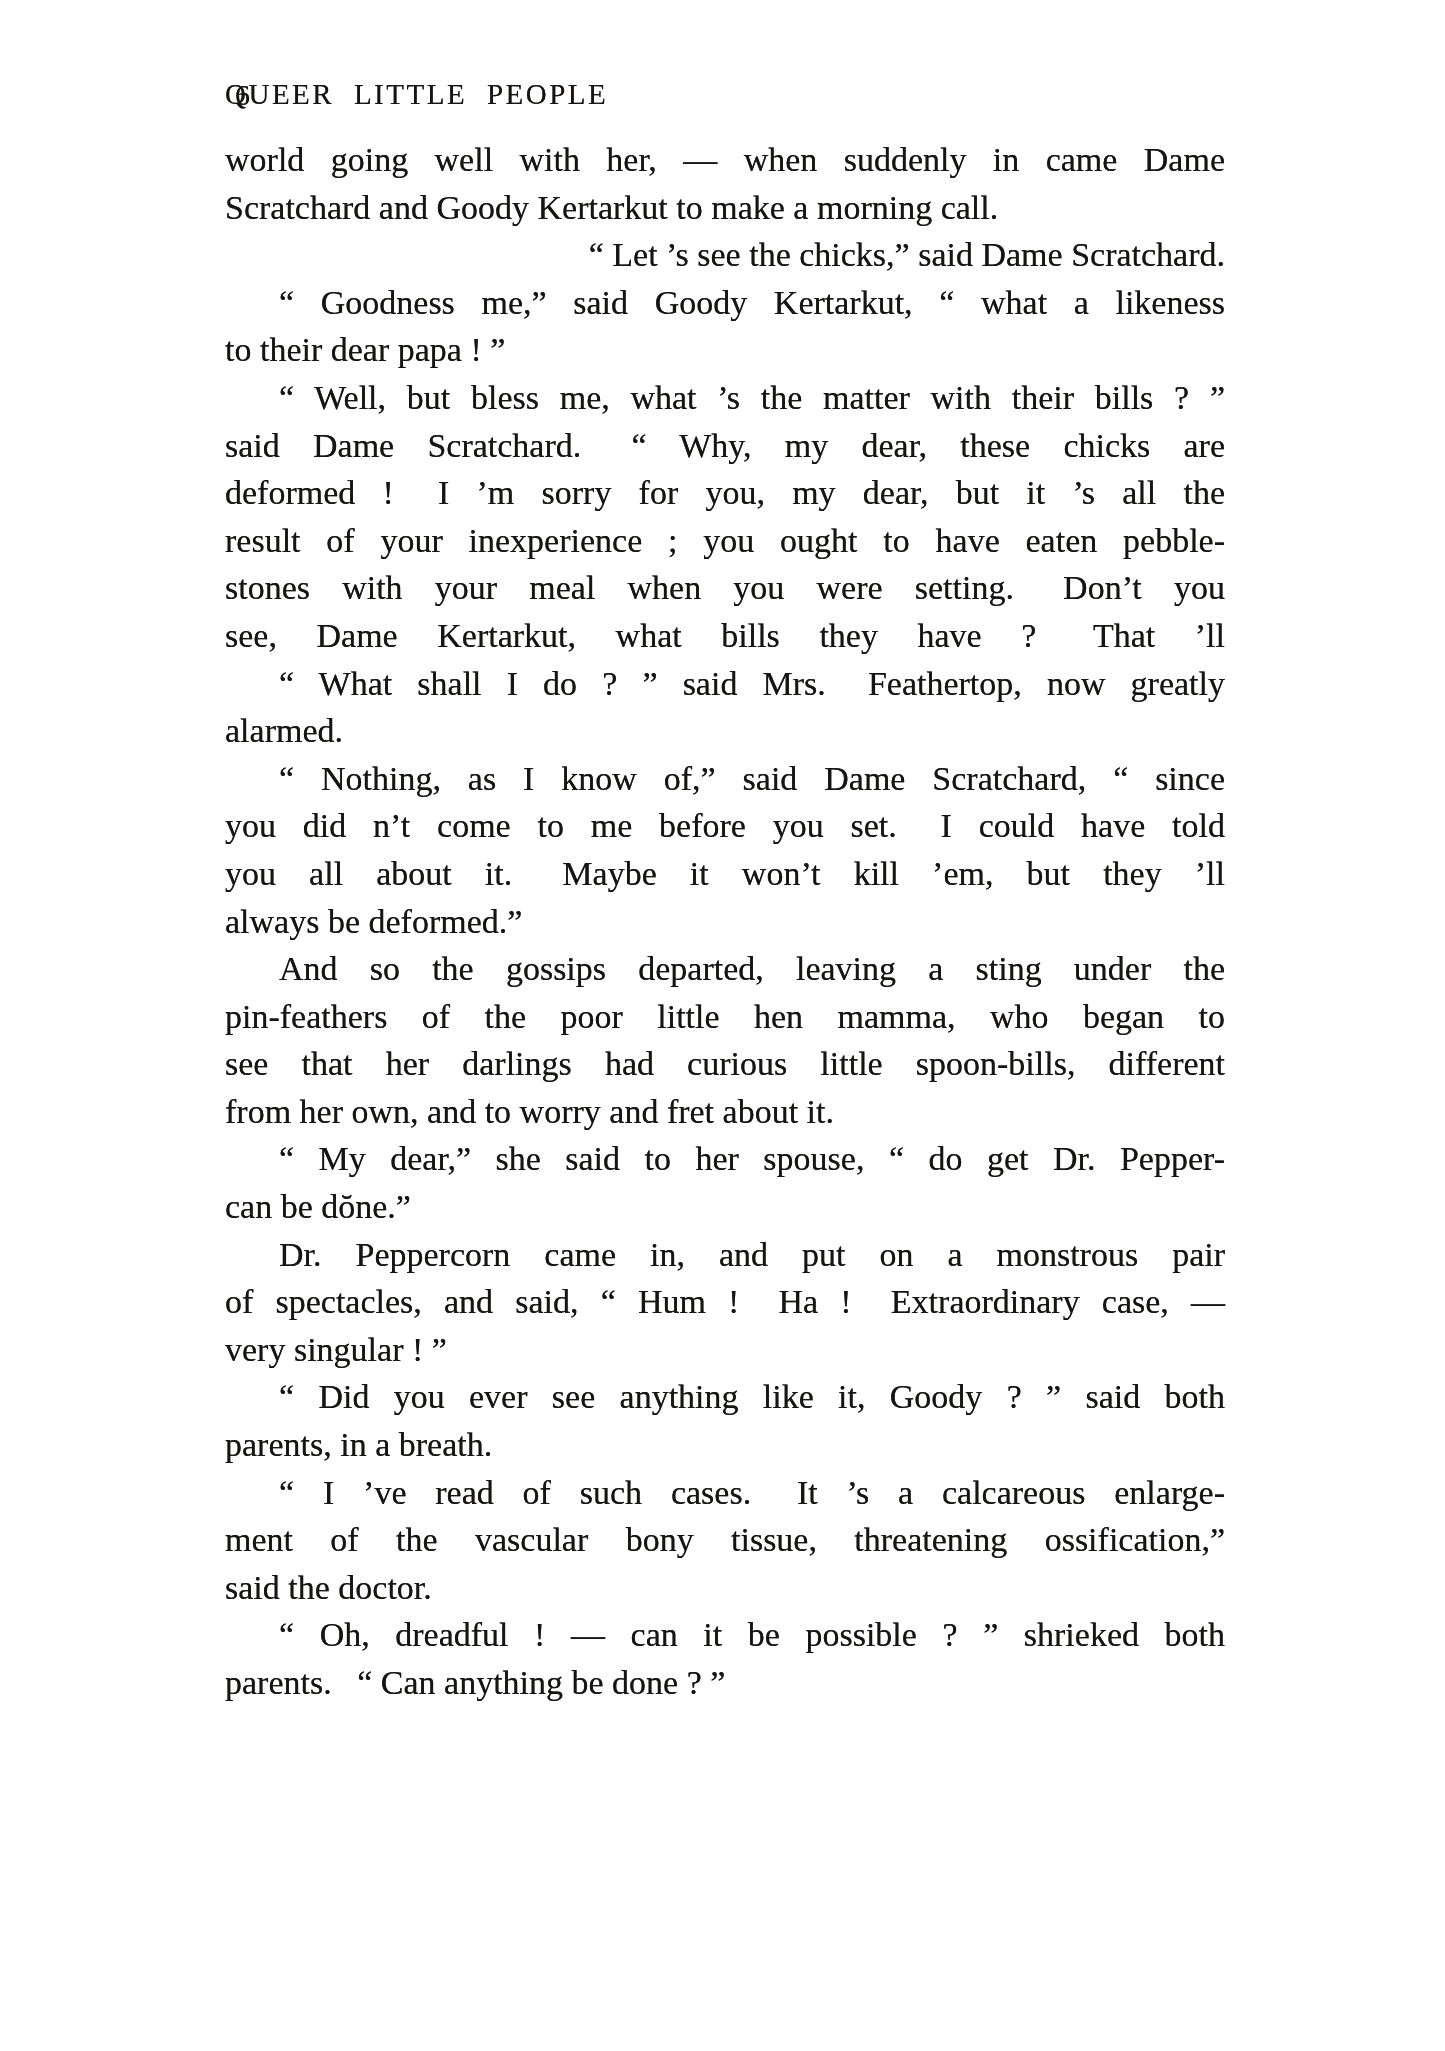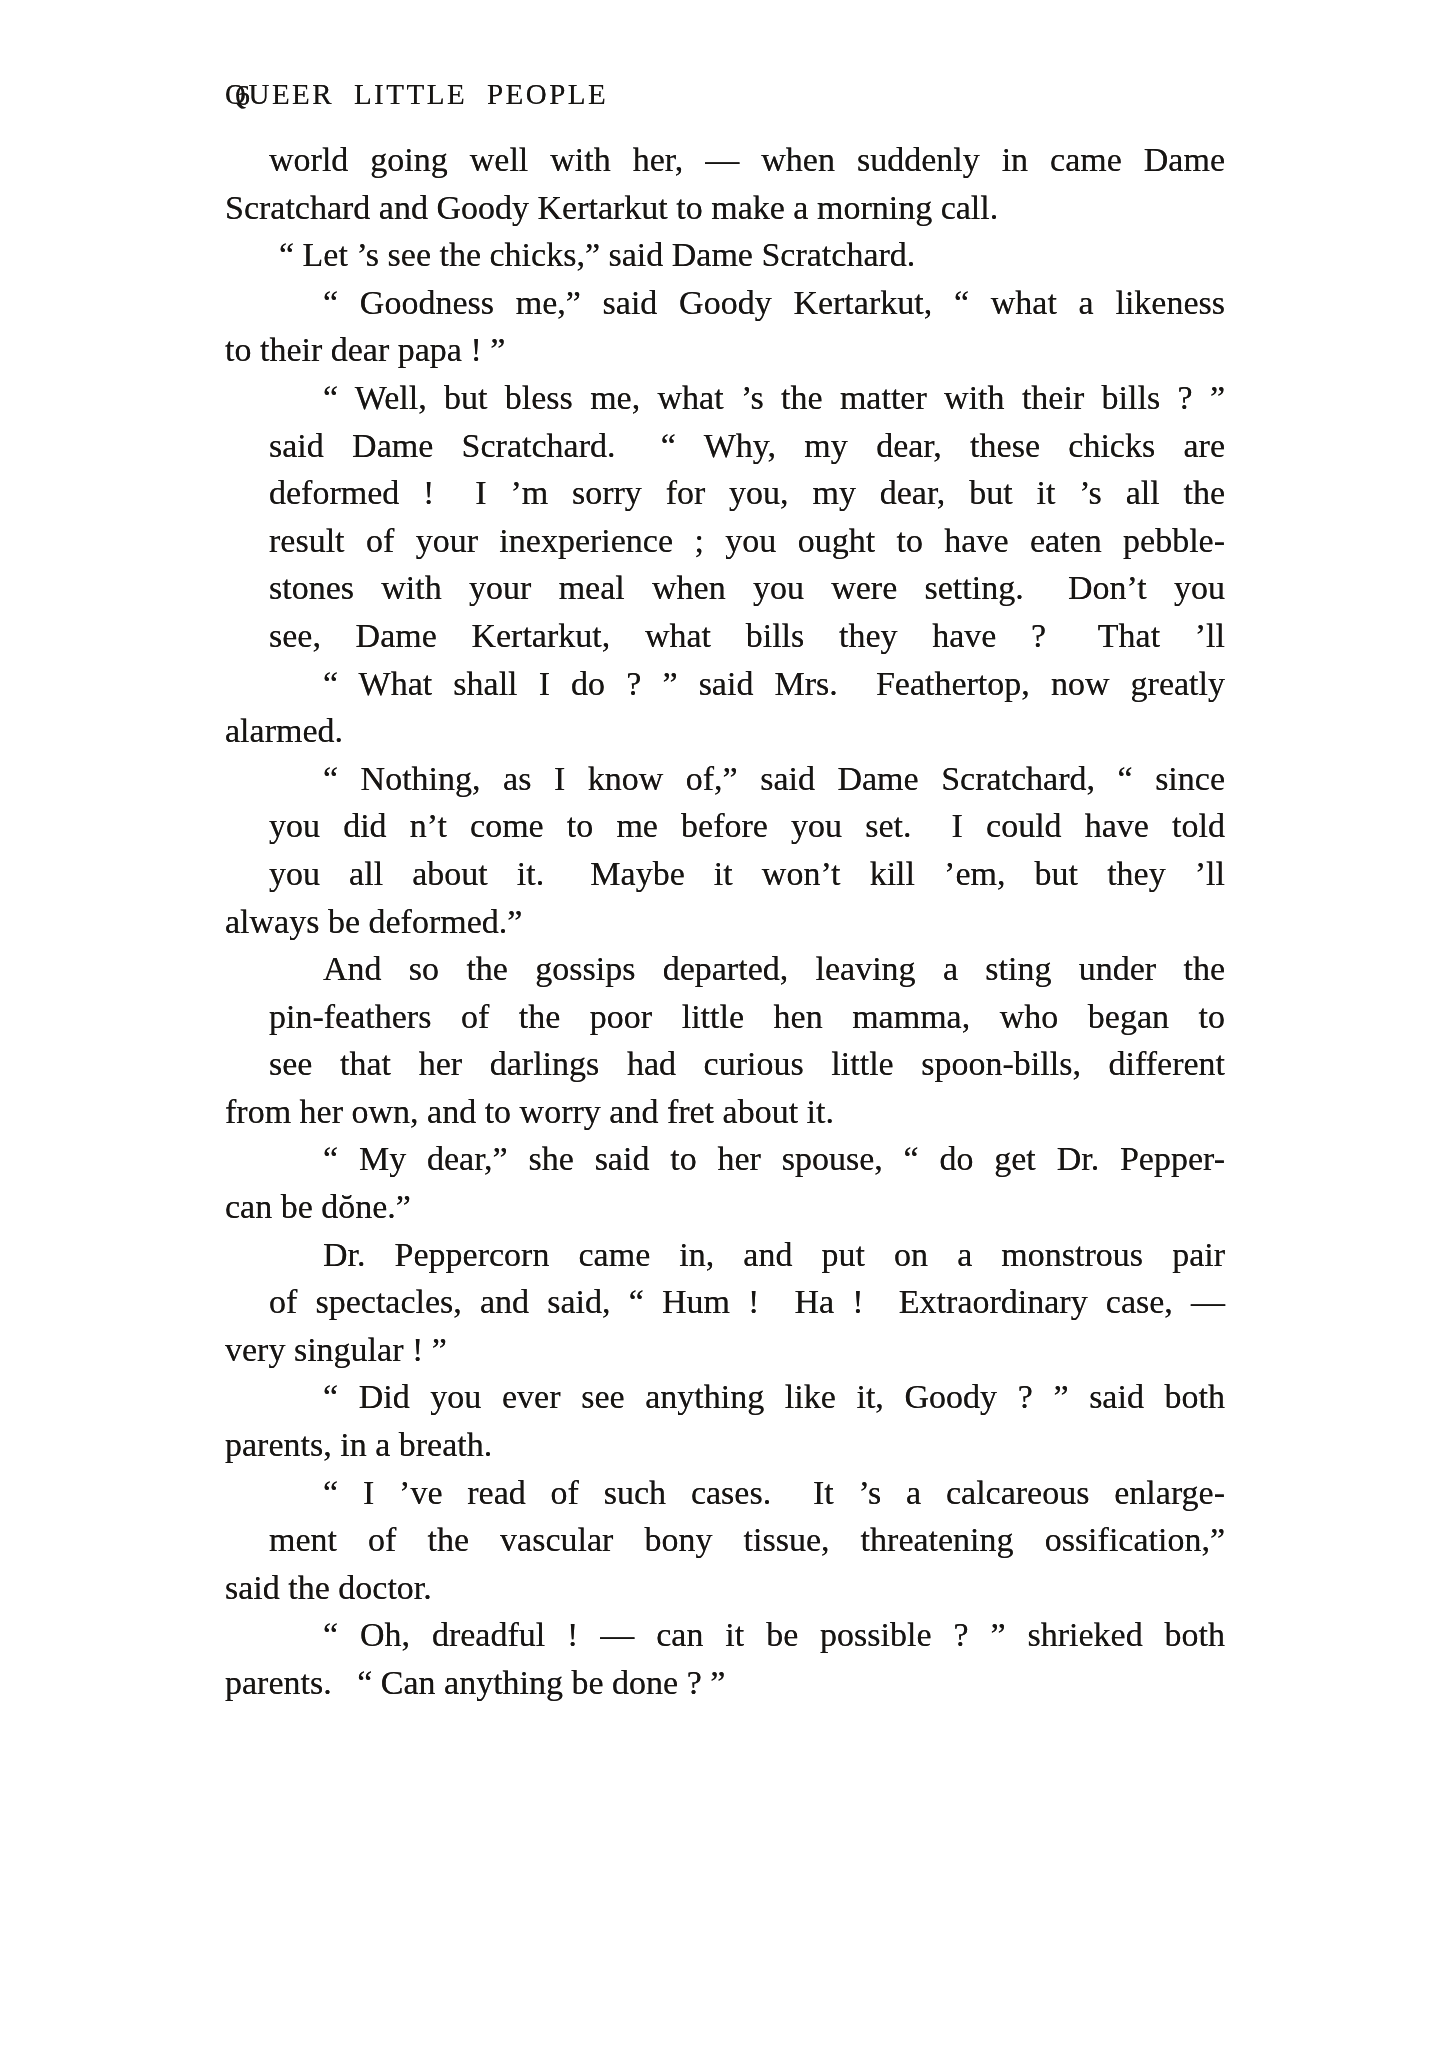--- a/index.html
+++ b/index.html
@@ -41,24 +41,24 @@
     font-size: 34px;
   }
   .line {
     line-height: 47.6px;
     min-height: 47.6px;
     text-justify: inter-word;
   }
   .just {
     text-align: justify;
     text-align-last: justify;
-    margin-left: 44px;
   }
   .ind {
     text-indent: 54px;
+    text-align: right;
   }
 </style>
 </head>
 <body>
 
 <div class="page">
   <div class="running-head">
     <span class="pagenum">6</span>
     <span class="head-title">QUEER LITTLE PEOPLE</span>
   </div>

